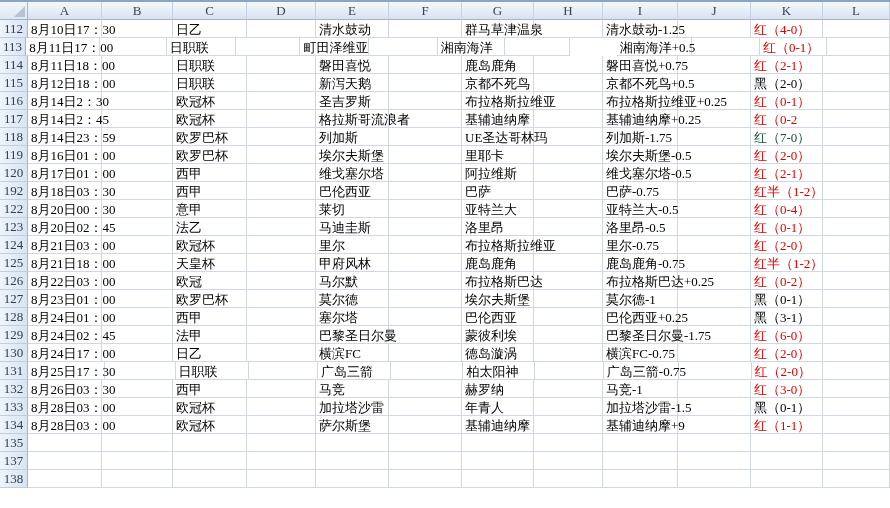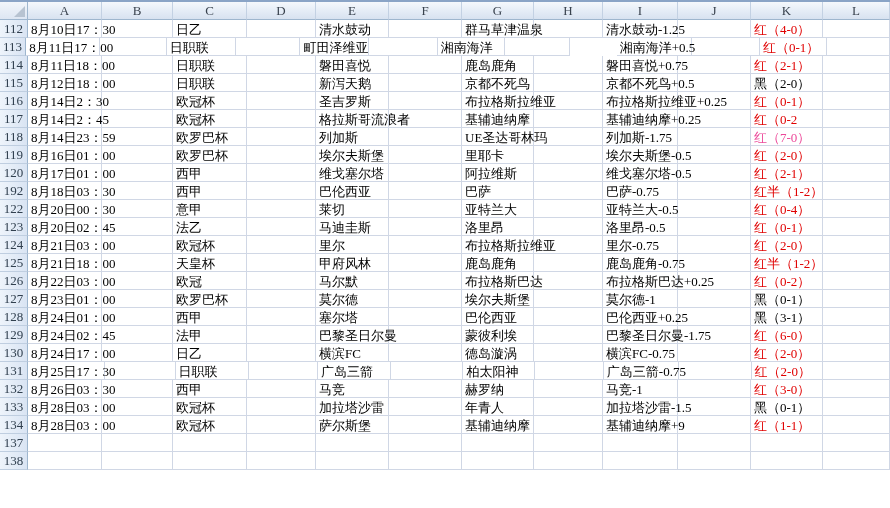--- a/index.html
+++ b/index.html
@@ -146,21 +146,21 @@
         <div class="cell" style="width: 74px;"><span class="txt">8月14日23：59</span></div>
         <div class="cell" style="width: 71px;"></div>
         <div class="cell" style="width: 74px;"><span class="txt">欧罗巴杯</span></div>
         <div class="cell" style="width: 69px;"></div>
         <div class="cell" style="width: 73px;"><span class="txt">列加斯</span></div>
         <div class="cell" style="width: 73px;"></div>
         <div class="cell" style="width: 72px;"><span class="txt">UE圣达哥林玛</span></div>
         <div class="cell" style="width: 69px;"></div>
         <div class="cell" style="width: 75px;"><span class="txt">列加斯-1.75</span></div>
         <div class="cell" style="width: 73px;"></div>
-        <div class="cell" style="width: 72px;"><span class="txt" style="color: #ec4899;">红（7-0）</span></div>
+        <div class="cell" style="width: 72px;"><span class="txt" style="color: #14532d;">红（7-0）</span></div>
         <div class="cell" style="width: 67px;"></div>
       </div>
       <div class="row">
         <div class="rh">119</div>
         <div class="cell" style="width: 74px;"><span class="txt">8月16日01：00</span></div>
         <div class="cell" style="width: 71px;"></div>
         <div class="cell" style="width: 74px;"><span class="txt">欧罗巴杯</span></div>
         <div class="cell" style="width: 69px;"></div>
         <div class="cell" style="width: 73px;"><span class="txt">埃尔夫斯堡</span></div>
         <div class="cell" style="width: 73px;"></div>
@@ -387,20 +387,35 @@
         <div class="cell" style="width: 71px;"></div>
         <div class="cell" style="width: 74px;"><span class="txt">欧冠杯</span></div>
         <div class="cell" style="width: 69px;"></div>
         <div class="cell" style="width: 73px;"><span class="txt">萨尔斯堡</span></div>
         <div class="cell" style="width: 73px;"></div>
         <div class="cell" style="width: 72px;"><span class="txt">基辅迪纳摩</span></div>
         <div class="cell" style="width: 69px;"></div>
         <div class="cell" style="width: 75px;"><span class="txt">基辅迪纳摩+9</span></div>
         <div class="cell" style="width: 73px;"></div>
         <div class="cell" style="width: 72px;"><span class="txt" style="color: rgb(224, 0, 0);">红（1-1）</span></div>
+        <div class="cell" style="width: 67px;"></div>
+      </div>
+      <div class="row">
+        <div class="rh">135</div>
+        <div class="cell" style="width: 74px;"></div>
+        <div class="cell" style="width: 71px;"></div>
+        <div class="cell" style="width: 74px;"></div>
+        <div class="cell" style="width: 69px;"></div>
+        <div class="cell" style="width: 73px;"></div>
+        <div class="cell" style="width: 73px;"></div>
+        <div class="cell" style="width: 72px;"></div>
+        <div class="cell" style="width: 69px;"></div>
+        <div class="cell" style="width: 75px;"></div>
+        <div class="cell" style="width: 73px;"></div>
+        <div class="cell" style="width: 72px;"></div>
         <div class="cell" style="width: 67px;"></div>
       </div>
       <div class="row">
         <div class="rh">137</div>
         <div class="cell" style="width: 74px;"></div>
         <div class="cell" style="width: 71px;"></div>
         <div class="cell" style="width: 74px;"></div>
         <div class="cell" style="width: 69px;"></div>
         <div class="cell" style="width: 73px;"></div>
         <div class="cell" style="width: 73px;"></div>

